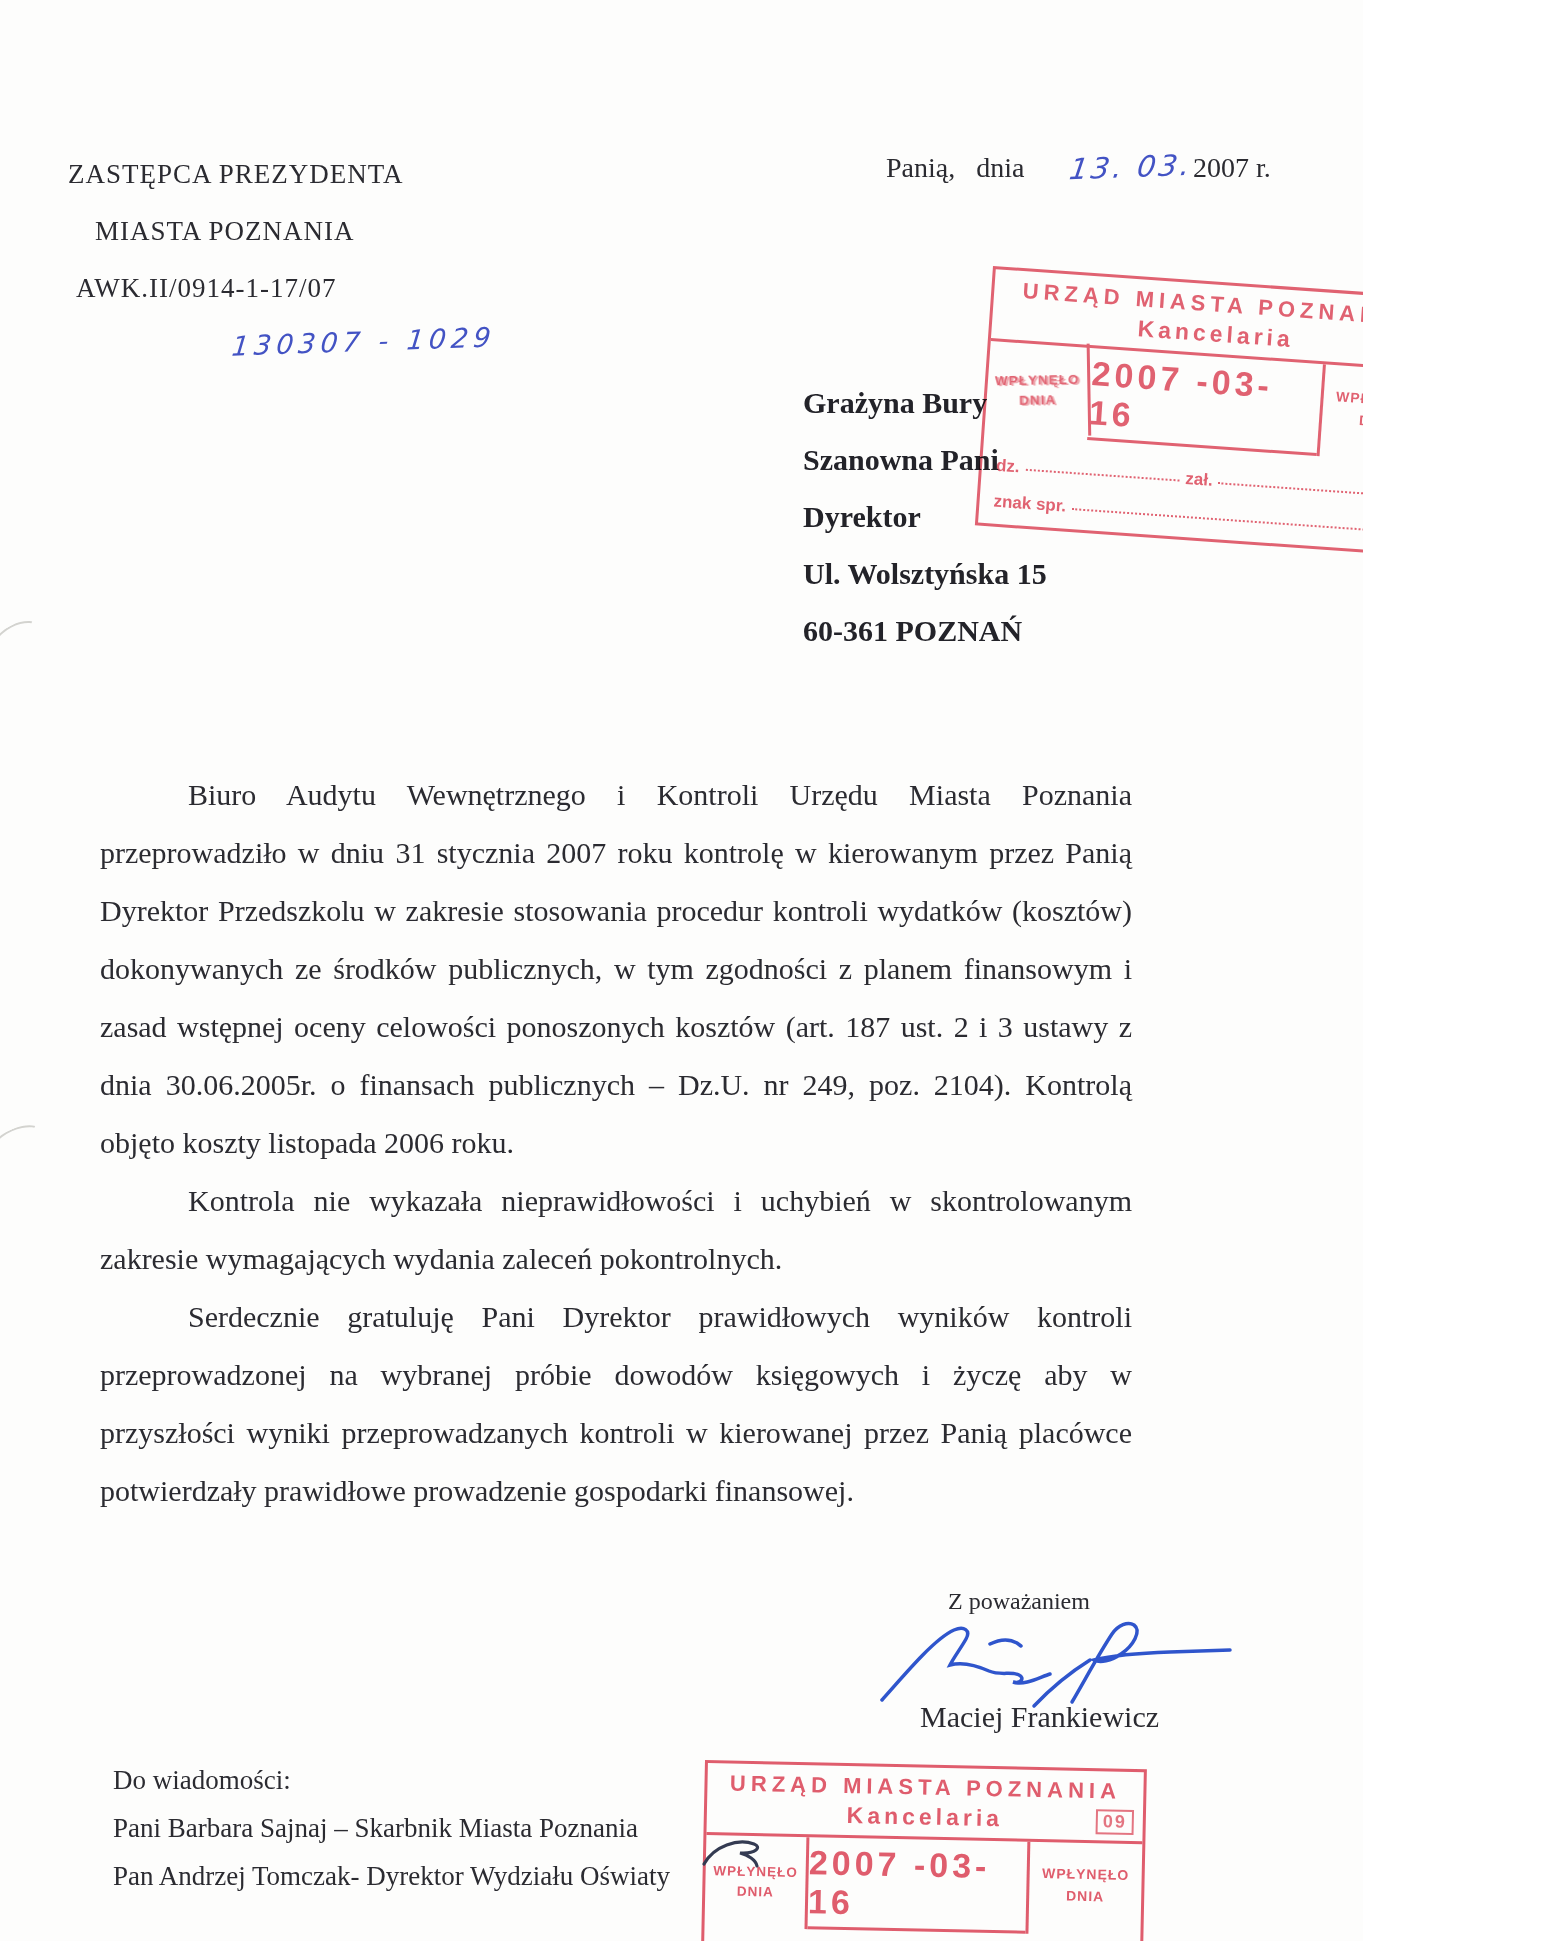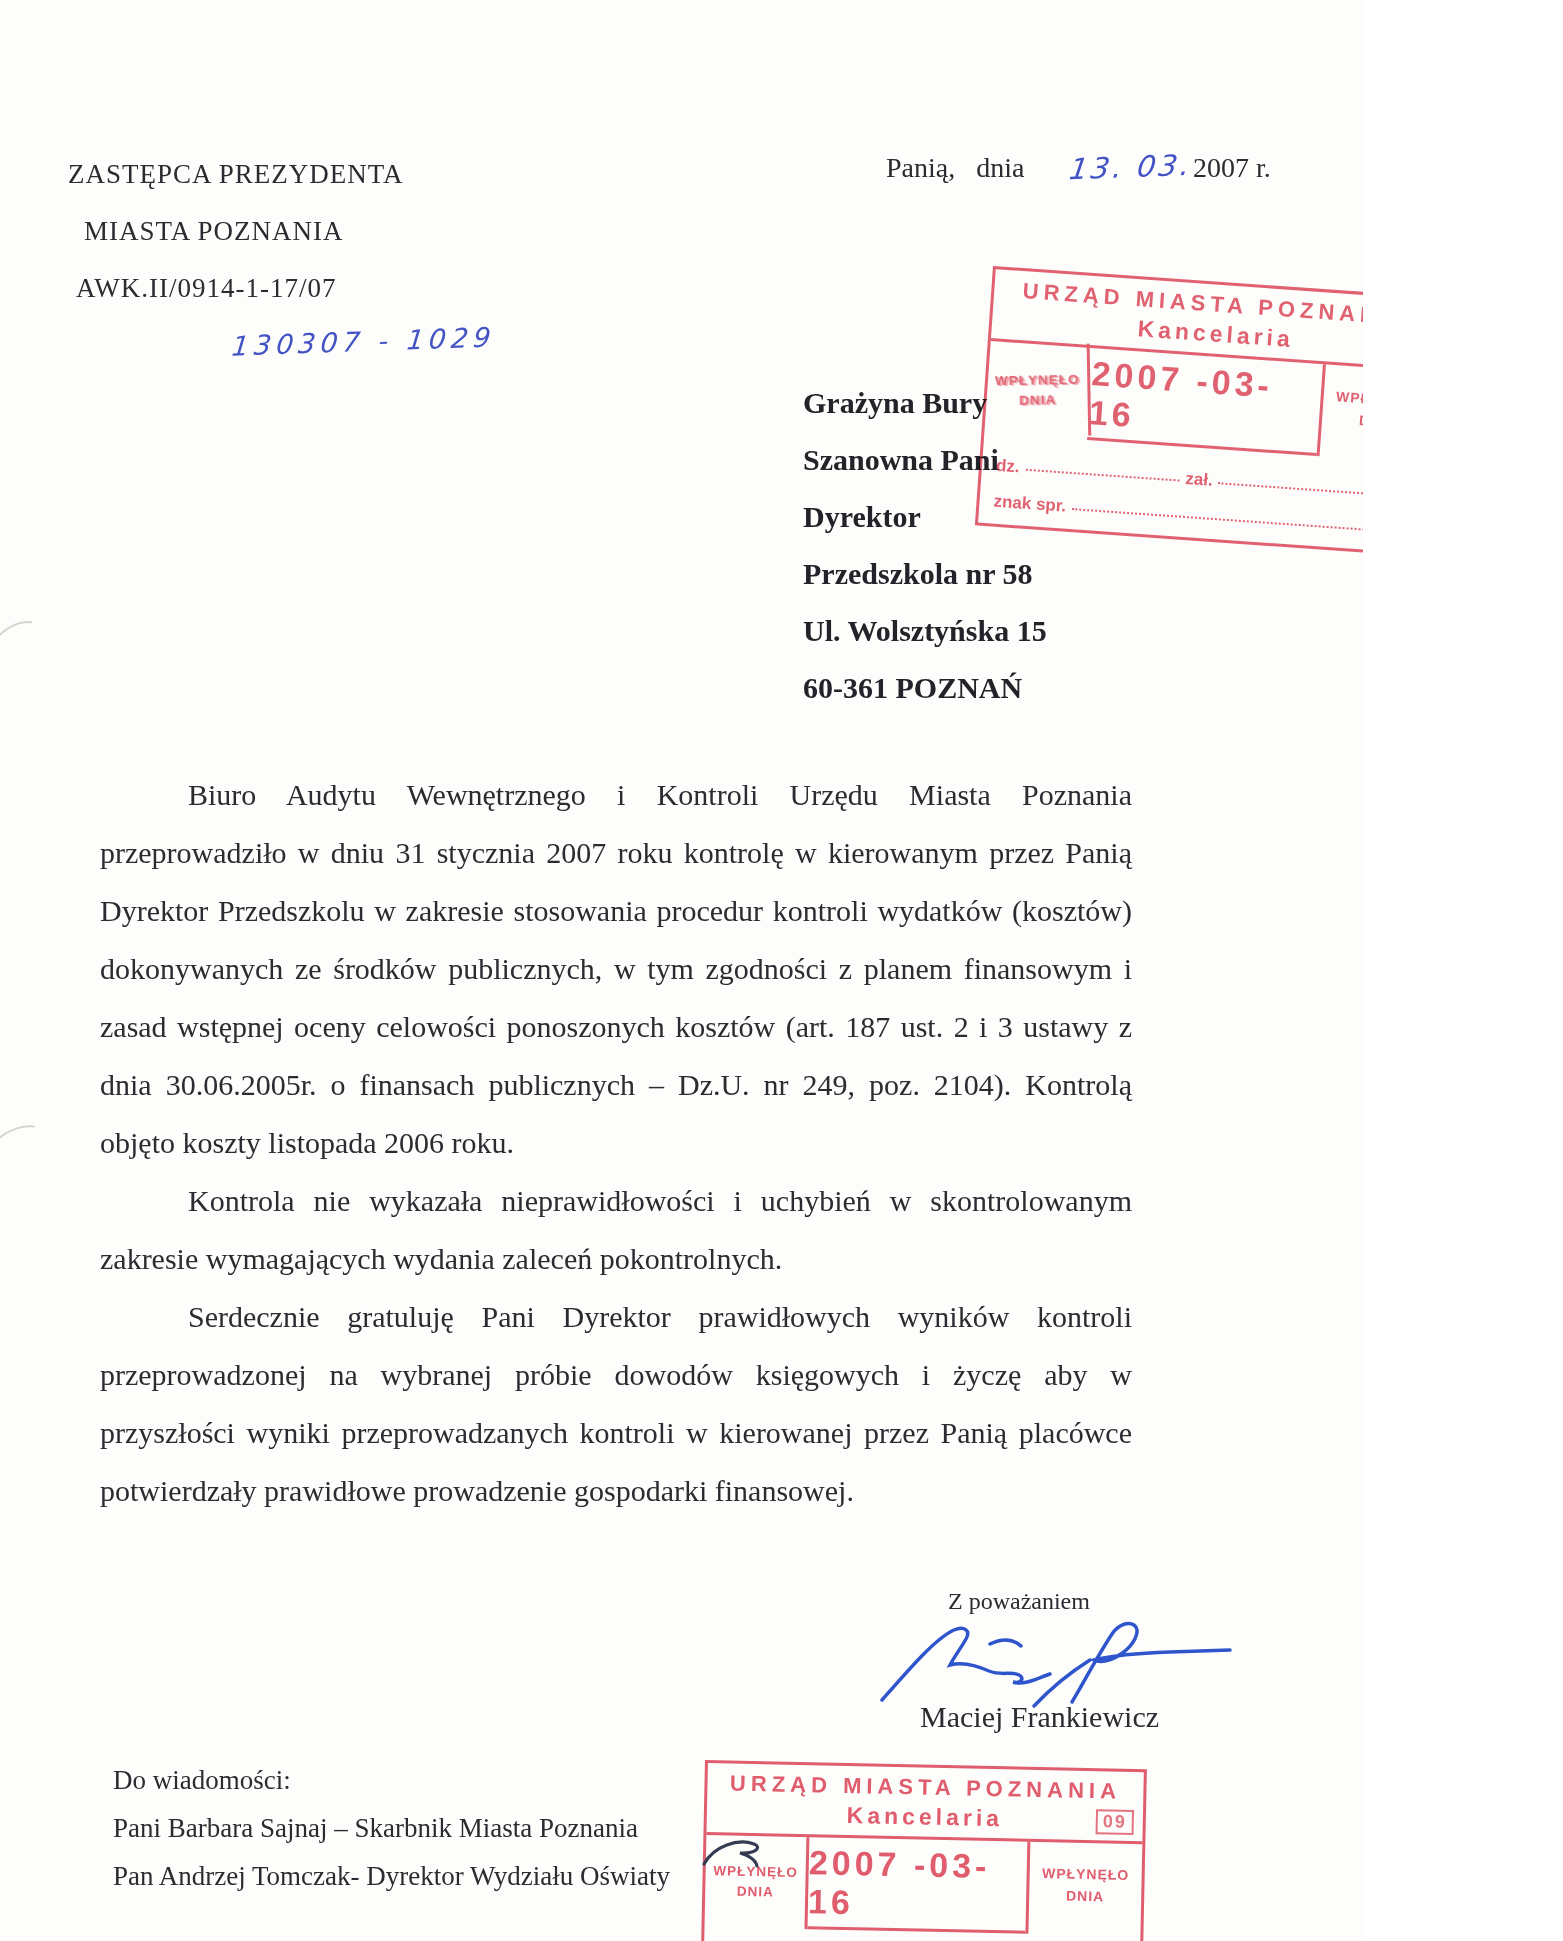--- a/index.html
+++ b/index.html
@@ -2,21 +2,21 @@
 <html lang="pl"><head>
 <meta charset="utf-8">
 <style>
   html,body{margin:0;padding:0;background:#ffffff;}
   #page{
     position:relative;width:1363px;height:1941px;background:#fdfdfc;
     overflow:hidden;font-family:"Liberation Serif",serif;color:#2b2b31;
   }
   
   .sender{position:absolute;left:68px;top:146px;font-size:27px;line-height:57px;letter-spacing:1px;}
-  .sender .l2{margin-left:16px;}
+  .sender .l2{margin-left:27px;}
   .sender .l3{margin-left:8px;}
   .dateline{position:absolute;left:886px;top:150px;font-size:28px;display:flex;align-items:baseline;}
   .dateline .place{word-spacing:14px;}
   .hand{font-family:"DejaVu Sans",sans-serif;font-style:italic;}
   .hand-date{margin-left:46px;font-size:29px;letter-spacing:3px;transform:skewX(-10deg) rotate(-2deg);}
   .dateline .year{}
   .hand-number{
     position:absolute;left:232px;top:326px;font-size:27px;letter-spacing:5px;
     transform:rotate(-2deg) skewX(-8deg);font-family:"DejaVu Sans",sans-serif;font-style:italic;
   }
@@ -83,21 +83,20 @@
     <span class="hand hand-date" style="color: rgb(67, 83, 196);">13. 03.</span>
     <span class="year">2007 r.</span>
   </div>
 
   <div class="hand-number hand" style="color: rgb(67, 83, 196);">130307 - 1029</div>
 
   <div class="recipient">
       <div>Grażyna Bury</div>
       <div>Szanowna Pani</div>
       <div>Dyrektor</div>
-      <div>Przedszkola nr 58</div>
       <div>Ul. Wolsztyńska 15</div>
       <div>60-361 POZNAŃ</div>
     </div>
 
   <div class="stamp stamp-top" style="color: rgb(224, 85, 102); border-color: rgb(224, 85, 102);">
     <div class="stamp-title">
       <div class="stamp-office">URZĄD MIASTA POZNANIA</div>
       <div class="stamp-dept">Kancelaria</div>
       <div class="stamp-boxnum">04</div>
     </div>

